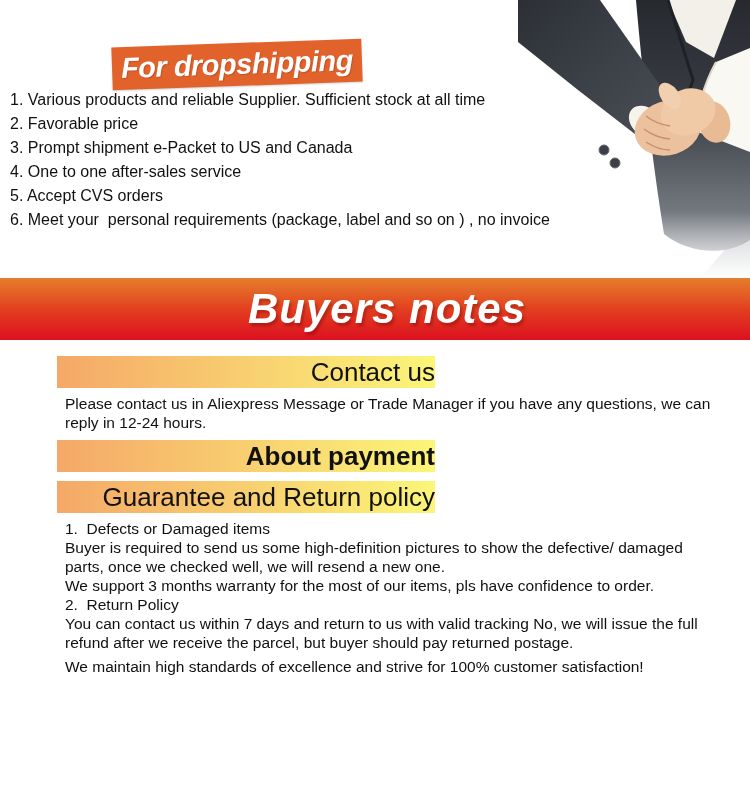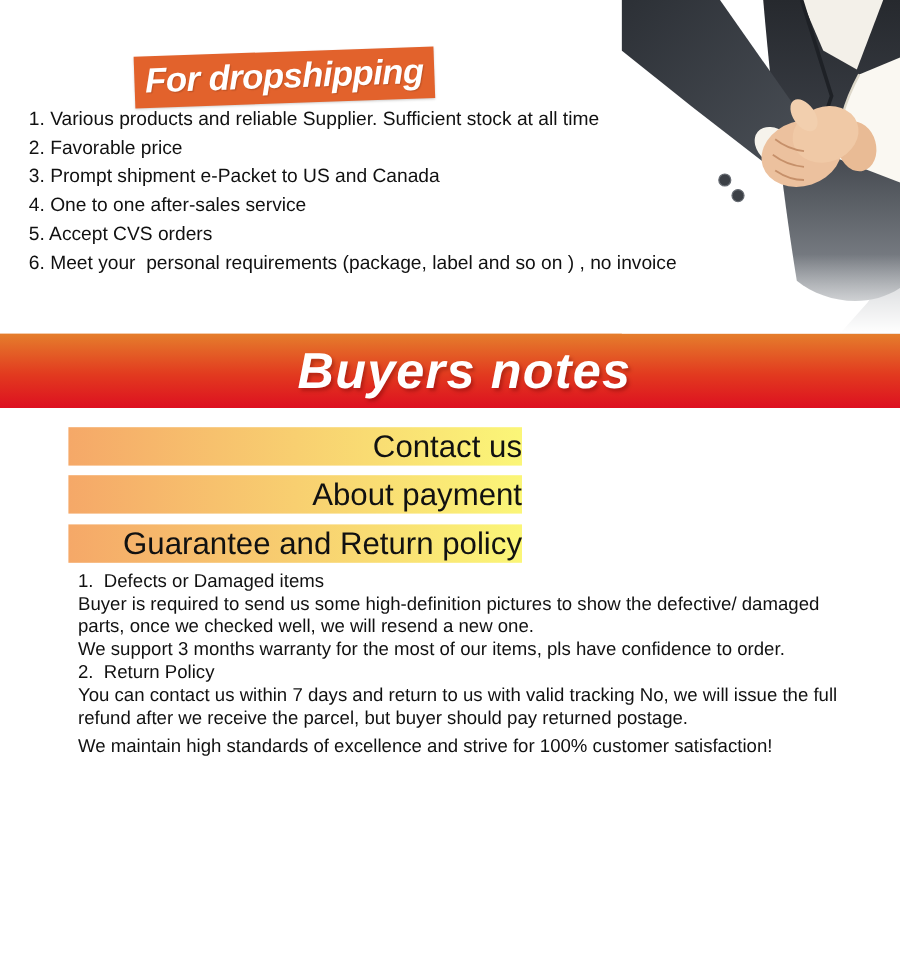--- a/index.html
+++ b/index.html
@@ -19,21 +19,21 @@
     display:flex; align-items:center; justify-content:center;
     box-shadow:0 1px 2px rgba(0,0,0,.18);
   }
   .dropship-banner span {
     color:#ffffff; font-weight:bold; font-style:italic; font-size:29px;
     letter-spacing:-0.5px; text-shadow:1px 1px 1px rgba(0,0,0,.15);
     white-space:pre;
   }
 
   .dropship-list {
-    position:absolute; left:24px; top:88px; margin:0; padding:0;
+    position:absolute; left:10px; top:88px; margin:0; padding:0;
     list-style:none; font-size:16px;
   }
   .dropship-list li { line-height:24px; white-space:pre-wrap; }
 
   
   .buyers-banner {
     height:62px; width:100%;
     background:linear-gradient(180deg, #e57e2c 0%, #e23a1f 55%, #dd1020 100%);
     display:flex; align-items:center; justify-content:center;padding-left:12px;
   }
@@ -44,21 +44,21 @@
   }
 
   
   .content { padding-left:57px; }
   .sec-header {
     width:378px; height:32px; box-sizing:border-box; padding-left:8px;
     background:linear-gradient(90deg, #f5a868 0%, #fbf678 100%);
     font-size:26px; line-height:32px; color:#111; white-space:pre;text-align:right;
   }
   .hdr-contact   { margin-top:16px; }
-  .hdr-payment   { margin-top:8px; }
+  .hdr-payment   { margin-top:8px;font-weight:bold; }
   .hdr-guarantee { margin-top:9px;padding-left:13px; }
   .hdr-feedback  { margin-top:5px; }
 
   .body-text {
     margin:6px 0 0 8px; width:652px;
     font-size:15.5px; line-height:19px; white-space:pre-wrap;
   }
   .payment-line { margin:9px 0 0 8px; font-size:17.5px; line-height:21px; white-space:pre; }
   .payment-line .pay-item + .pay-item { margin-left:26px; }
   .para-block { margin:6px 0 0 8px; width:655px; }
@@ -121,20 +121,21 @@
     </ul>
   </div>
 
   <div class="buyers-banner">
     <span>Buyers notes</span>
   </div>
 
   <div class="content">
 
     <div class="sec-header hdr-contact">Contact us</div>
+    <div class="body-text">Please contact us in Aliexpress Message or Trade Manager if you have any questions, we can reply in 12-24 hours.</div>
 
     <div class="sec-header hdr-payment">About payment</div>
 
     <div class="sec-header hdr-guarantee">Guarantee and Return policy</div>
     <div class="para-block">
       <p>1.  Defects or Damaged items</p>
       <p>Buyer is required to send us some high-definition pictures to show the defective/ damaged parts, once we checked well, we will resend a new one.</p>
       <p>We support 3 months warranty for the most of our items, pls have confidence to order.</p>
       <p>2.  Return Policy</p>
       <p>You can contact us within 7 days and return to us with valid tracking No, we will issue the full refund after we receive the parcel, but buyer should pay returned postage.</p>

